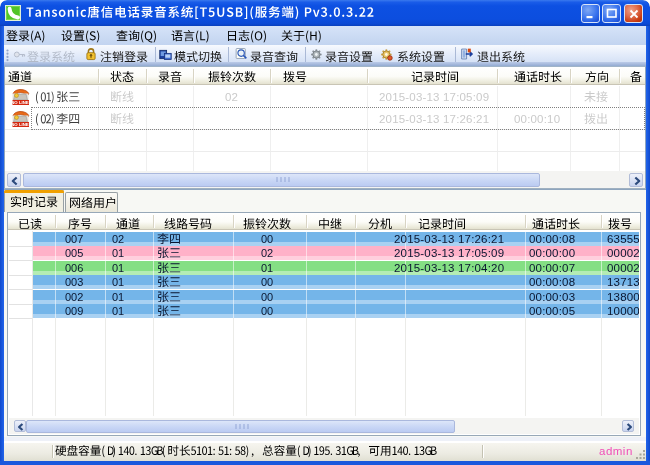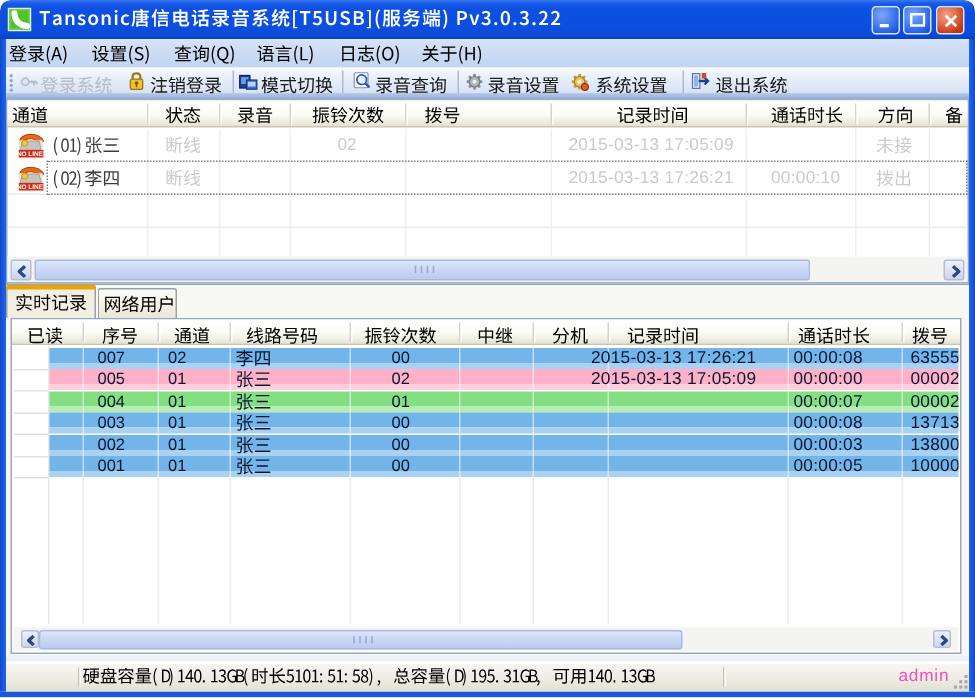--- a/index.html
+++ b/index.html
@@ -466,28 +466,29 @@
 <div class="abs" style="left:55px;top:261px;width:1px;height:13.5px;background:rgba(255,255,255,0.55)"></div>
 <div class="abs" style="left:105px;top:261px;width:1px;height:13.5px;background:rgba(255,255,255,0.55)"></div>
 <div class="abs" style="left:153px;top:261px;width:1px;height:13.5px;background:rgba(255,255,255,0.55)"></div>
 <div class="abs" style="left:233px;top:261px;width:1px;height:13.5px;background:rgba(255,255,255,0.55)"></div>
 <div class="abs" style="left:306px;top:261px;width:1px;height:13.5px;background:rgba(255,255,255,0.55)"></div>
 <div class="abs" style="left:355px;top:261px;width:1px;height:13.5px;background:rgba(255,255,255,0.55)"></div>
 <div class="abs" style="left:405px;top:261px;width:1px;height:13.5px;background:rgba(255,255,255,0.55)"></div>
 <div class="abs" style="left:525px;top:261px;width:1px;height:13.5px;background:rgba(255,255,255,0.55)"></div>
 <div class="abs" style="left:601px;top:261px;width:1px;height:13.5px;background:rgba(255,255,255,0.55)"></div>
 <div class="abs" style="left:9px;top:274.6px;width:23px;height:1px;background:#e2e2e2"></div>
-<div style="position:absolute;left:65px;top:263px;font:400 11px &quot;Liberation Sans&quot;,sans-serif;color:#0a1630;white-space:pre;line-height:11px">004</div>
+<div style="position:absolute;left:65px;top:263px;font:400 11px &quot;Liberation Sans&quot;,sans-serif;color:#0a1630;white-space:pre;line-height:11px">006</div>
 <div style="position:absolute;left:112px;top:263px;font:400 11px &quot;Liberation Sans&quot;,sans-serif;color:#0a1630;white-space:pre;line-height:11px">01</div>
 <div style="position:absolute;left:157px;top:262px;width:26px;height:17px">
       <svg width="26" height="17" style="display:block">
         <path transform="translate(0,10.2)" d="M3.5 -4.1H4.4Q4.4 -4.1 4.4 -3.9Q4.4 -3.8 4.4 -3.7Q4.3 -2.3 4.2 -1.4Q4.1 -0.6 4 -0.1Q3.9 0.3 3.7 0.5Q3.6 0.7 3.4 0.8Q3.2 0.8 2.9 0.9Q2.7 0.9 2.3 0.9Q1.9 0.9 1.4 0.8Q1.4 0.7 1.3 0.4Q1.2 0.2 1.1 0Q1.6 0.1 2 0.1Q2.4 0.1 2.5 0.1Q2.7 0.1 2.8 0.1Q2.9 0 3 0Q3.1 -0.2 3.2 -0.6Q3.3 -1 3.4 -1.8Q3.4 -2.6 3.5 -4ZM1.4 -6.9H2.2Q2.2 -6.3 2.1 -5.7Q2.1 -5 2 -4.4Q2 -3.7 1.9 -3.3H1.1Q1.1 -3.8 1.2 -4.4Q1.3 -5 1.3 -5.7Q1.4 -6.3 1.4 -6.9ZM1.6 -4.1H3.7V-3.3H1.5ZM1.7 -6.9H3.5V-8.8H1.1V-9.6H4.3V-6.1H1.7ZM4.5 -5.4H11.5V-4.6H4.5ZM10.1 -9.5 11 -9.3Q10.7 -8.6 10.1 -8Q9.6 -7.3 9.1 -6.8Q8.5 -6.2 7.9 -5.8Q7.8 -5.9 7.7 -6Q7.5 -6.1 7.4 -6.2Q7.3 -6.3 7.2 -6.4Q8.1 -7 8.9 -7.8Q9.7 -8.6 10.1 -9.5ZM8.7 -4.9Q8.9 -3.8 9.3 -2.9Q9.7 -1.9 10.3 -1.1Q10.9 -0.4 11.7 0.1Q11.5 0.2 11.3 0.4Q11.2 0.6 11 0.8Q10.3 0.2 9.6 -0.6Q9 -1.4 8.6 -2.5Q8.2 -3.5 7.9 -4.7ZM5.7 1 5.6 0.2 5.9 -0.1 8.6 -1.1Q8.6 -1 8.6 -0.9Q8.6 -0.7 8.6 -0.5Q8.6 -0.4 8.6 -0.3Q7.7 0.1 7.2 0.3Q6.6 0.5 6.3 0.7Q6 0.8 5.9 0.9Q5.8 1 5.7 1ZM5.7 1Q5.7 0.9 5.6 0.8Q5.5 0.6 5.5 0.5Q5.4 0.3 5.3 0.3Q5.5 0.2 5.7 0Q5.9 -0.2 5.9 -0.6V-9.8H6.7V0.2Q6.7 0.2 6.6 0.2Q6.5 0.3 6.4 0.4Q6.2 0.5 6.1 0.6Q5.9 0.7 5.8 0.8Q5.7 0.9 5.7 1Z M13.5 -8.9H22.6V-8H13.5ZM14.2 -5H21.6V-4.1H14.2ZM12.8 -0.8H23.2V0.1H12.8Z" fill="#0a1630"></path>
       </svg>
     </div>
 <div style="position:absolute;left:261px;top:263px;font:400 11px &quot;Liberation Sans&quot;,sans-serif;color:#0a1630;white-space:pre;line-height:11px">01</div>
+<div style="position:absolute;left:394px;top:263px;font:400 11.5px &quot;Liberation Sans&quot;,sans-serif;color:#0a1630;white-space:pre;line-height:11.5px;letter-spacing:0.18px">2015-03-13 17:04:20</div>
 <div style="position:absolute;left:529px;top:263px;font:400 11.5px &quot;Liberation Sans&quot;,sans-serif;color:#0a1630;white-space:pre;line-height:11.5px;letter-spacing:0.18px">00:00:07</div>
 <div style="position:absolute;left:607px;top:263px;font:400 11.5px &quot;Liberation Sans&quot;,sans-serif;color:#0a1630;white-space:pre;line-height:11.5px;letter-spacing:0.18px;width:32px;overflow:hidden">000022</div>
 <div class="abs" style="left:32px;top:275px;width:607px;height:10px;background:#74b5e9"></div>
 <div class="abs" style="left:32px;top:285px;width:607px;height:3.5px;background:#a9d1f2"></div>
 <div class="abs" style="left:55px;top:275px;width:1px;height:13.5px;background:rgba(255,255,255,0.55)"></div>
 <div class="abs" style="left:105px;top:275px;width:1px;height:13.5px;background:rgba(255,255,255,0.55)"></div>
 <div class="abs" style="left:153px;top:275px;width:1px;height:13.5px;background:rgba(255,255,255,0.55)"></div>
 <div class="abs" style="left:233px;top:275px;width:1px;height:13.5px;background:rgba(255,255,255,0.55)"></div>
 <div class="abs" style="left:306px;top:275px;width:1px;height:13.5px;background:rgba(255,255,255,0.55)"></div>
 <div class="abs" style="left:355px;top:275px;width:1px;height:13.5px;background:rgba(255,255,255,0.55)"></div>
@@ -532,21 +533,21 @@
 <div class="abs" style="left:55px;top:304px;width:1px;height:13.5px;background:rgba(255,255,255,0.55)"></div>
 <div class="abs" style="left:105px;top:304px;width:1px;height:13.5px;background:rgba(255,255,255,0.55)"></div>
 <div class="abs" style="left:153px;top:304px;width:1px;height:13.5px;background:rgba(255,255,255,0.55)"></div>
 <div class="abs" style="left:233px;top:304px;width:1px;height:13.5px;background:rgba(255,255,255,0.55)"></div>
 <div class="abs" style="left:306px;top:304px;width:1px;height:13.5px;background:rgba(255,255,255,0.55)"></div>
 <div class="abs" style="left:355px;top:304px;width:1px;height:13.5px;background:rgba(255,255,255,0.55)"></div>
 <div class="abs" style="left:405px;top:304px;width:1px;height:13.5px;background:rgba(255,255,255,0.55)"></div>
 <div class="abs" style="left:525px;top:304px;width:1px;height:13.5px;background:rgba(255,255,255,0.55)"></div>
 <div class="abs" style="left:601px;top:304px;width:1px;height:13.5px;background:rgba(255,255,255,0.55)"></div>
 <div class="abs" style="left:9px;top:317.6px;width:23px;height:1px;background:#e2e2e2"></div>
-<div style="position:absolute;left:65px;top:306px;font:400 11px &quot;Liberation Sans&quot;,sans-serif;color:#0a1630;white-space:pre;line-height:11px">001</div>
+<div style="position:absolute;left:65px;top:306px;font:400 11px &quot;Liberation Sans&quot;,sans-serif;color:#0a1630;white-space:pre;line-height:11px">009</div>
 <div style="position:absolute;left:112px;top:306px;font:400 11px &quot;Liberation Sans&quot;,sans-serif;color:#0a1630;white-space:pre;line-height:11px">01</div>
 <div style="position:absolute;left:157px;top:305px;width:26px;height:17px">
       <svg width="26" height="17" style="display:block">
         <path transform="translate(0,10.2)" d="M3.5 -4.1H4.4Q4.4 -4.1 4.4 -3.9Q4.4 -3.8 4.4 -3.7Q4.3 -2.3 4.2 -1.4Q4.1 -0.6 4 -0.1Q3.9 0.3 3.7 0.5Q3.6 0.7 3.4 0.8Q3.2 0.8 2.9 0.9Q2.7 0.9 2.3 0.9Q1.9 0.9 1.4 0.8Q1.4 0.7 1.3 0.4Q1.2 0.2 1.1 0Q1.6 0.1 2 0.1Q2.4 0.1 2.5 0.1Q2.7 0.1 2.8 0.1Q2.9 0 3 0Q3.1 -0.2 3.2 -0.6Q3.3 -1 3.4 -1.8Q3.4 -2.6 3.5 -4ZM1.4 -6.9H2.2Q2.2 -6.3 2.1 -5.7Q2.1 -5 2 -4.4Q2 -3.7 1.9 -3.3H1.1Q1.1 -3.8 1.2 -4.4Q1.3 -5 1.3 -5.7Q1.4 -6.3 1.4 -6.9ZM1.6 -4.1H3.7V-3.3H1.5ZM1.7 -6.9H3.5V-8.8H1.1V-9.6H4.3V-6.1H1.7ZM4.5 -5.4H11.5V-4.6H4.5ZM10.1 -9.5 11 -9.3Q10.7 -8.6 10.1 -8Q9.6 -7.3 9.1 -6.8Q8.5 -6.2 7.9 -5.8Q7.8 -5.9 7.7 -6Q7.5 -6.1 7.4 -6.2Q7.3 -6.3 7.2 -6.4Q8.1 -7 8.9 -7.8Q9.7 -8.6 10.1 -9.5ZM8.7 -4.9Q8.9 -3.8 9.3 -2.9Q9.7 -1.9 10.3 -1.1Q10.9 -0.4 11.7 0.1Q11.5 0.2 11.3 0.4Q11.2 0.6 11 0.8Q10.3 0.2 9.6 -0.6Q9 -1.4 8.6 -2.5Q8.2 -3.5 7.9 -4.7ZM5.7 1 5.6 0.2 5.9 -0.1 8.6 -1.1Q8.6 -1 8.6 -0.9Q8.6 -0.7 8.6 -0.5Q8.6 -0.4 8.6 -0.3Q7.7 0.1 7.2 0.3Q6.6 0.5 6.3 0.7Q6 0.8 5.9 0.9Q5.8 1 5.7 1ZM5.7 1Q5.7 0.9 5.6 0.8Q5.5 0.6 5.5 0.5Q5.4 0.3 5.3 0.3Q5.5 0.2 5.7 0Q5.9 -0.2 5.9 -0.6V-9.8H6.7V0.2Q6.7 0.2 6.6 0.2Q6.5 0.3 6.4 0.4Q6.2 0.5 6.1 0.6Q5.9 0.7 5.8 0.8Q5.7 0.9 5.7 1Z M13.5 -8.9H22.6V-8H13.5ZM14.2 -5H21.6V-4.1H14.2ZM12.8 -0.8H23.2V0.1H12.8Z" fill="#0a1630"></path>
       </svg>
     </div>
 <div style="position:absolute;left:261px;top:306px;font:400 11px &quot;Liberation Sans&quot;,sans-serif;color:#0a1630;white-space:pre;line-height:11px">00</div>
 <div style="position:absolute;left:529px;top:306px;font:400 11.5px &quot;Liberation Sans&quot;,sans-serif;color:#0a1630;white-space:pre;line-height:11.5px;letter-spacing:0.18px">00:00:05</div>
 <div style="position:absolute;left:607px;top:306px;font:400 11.5px &quot;Liberation Sans&quot;,sans-serif;color:#0a1630;white-space:pre;line-height:11.5px;letter-spacing:0.18px;width:32px;overflow:hidden">10000</div>
 <div class="abs" style="left:55px;top:318px;width:1px;height:98px;background:#ebebe8"></div>

